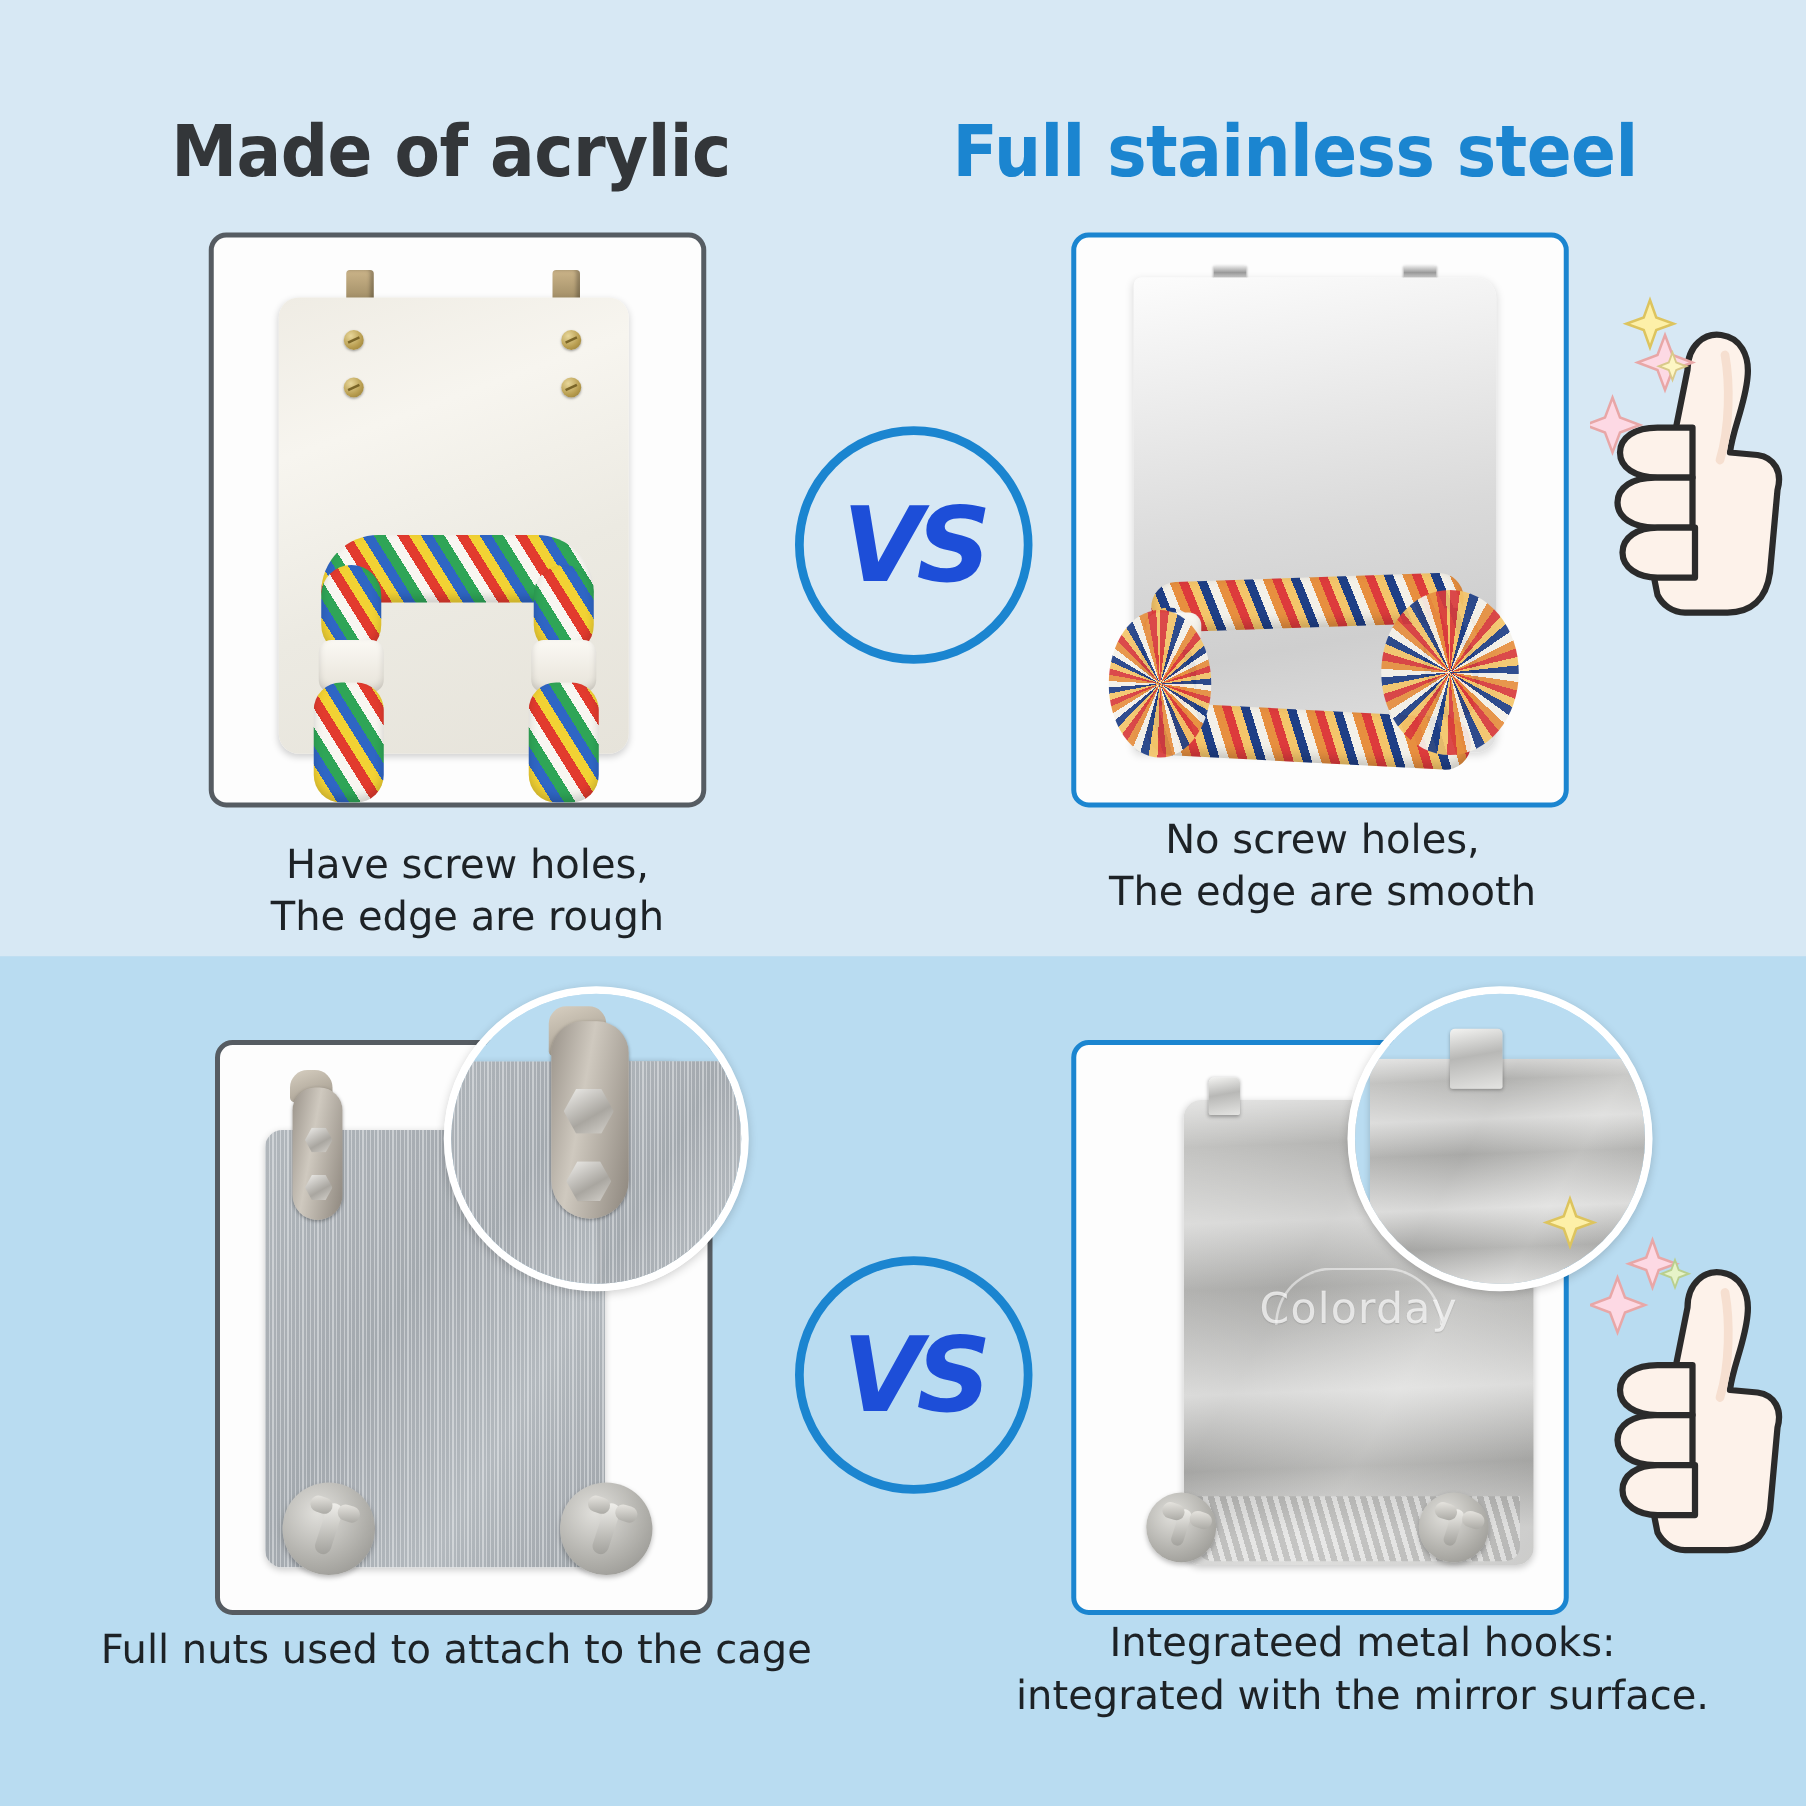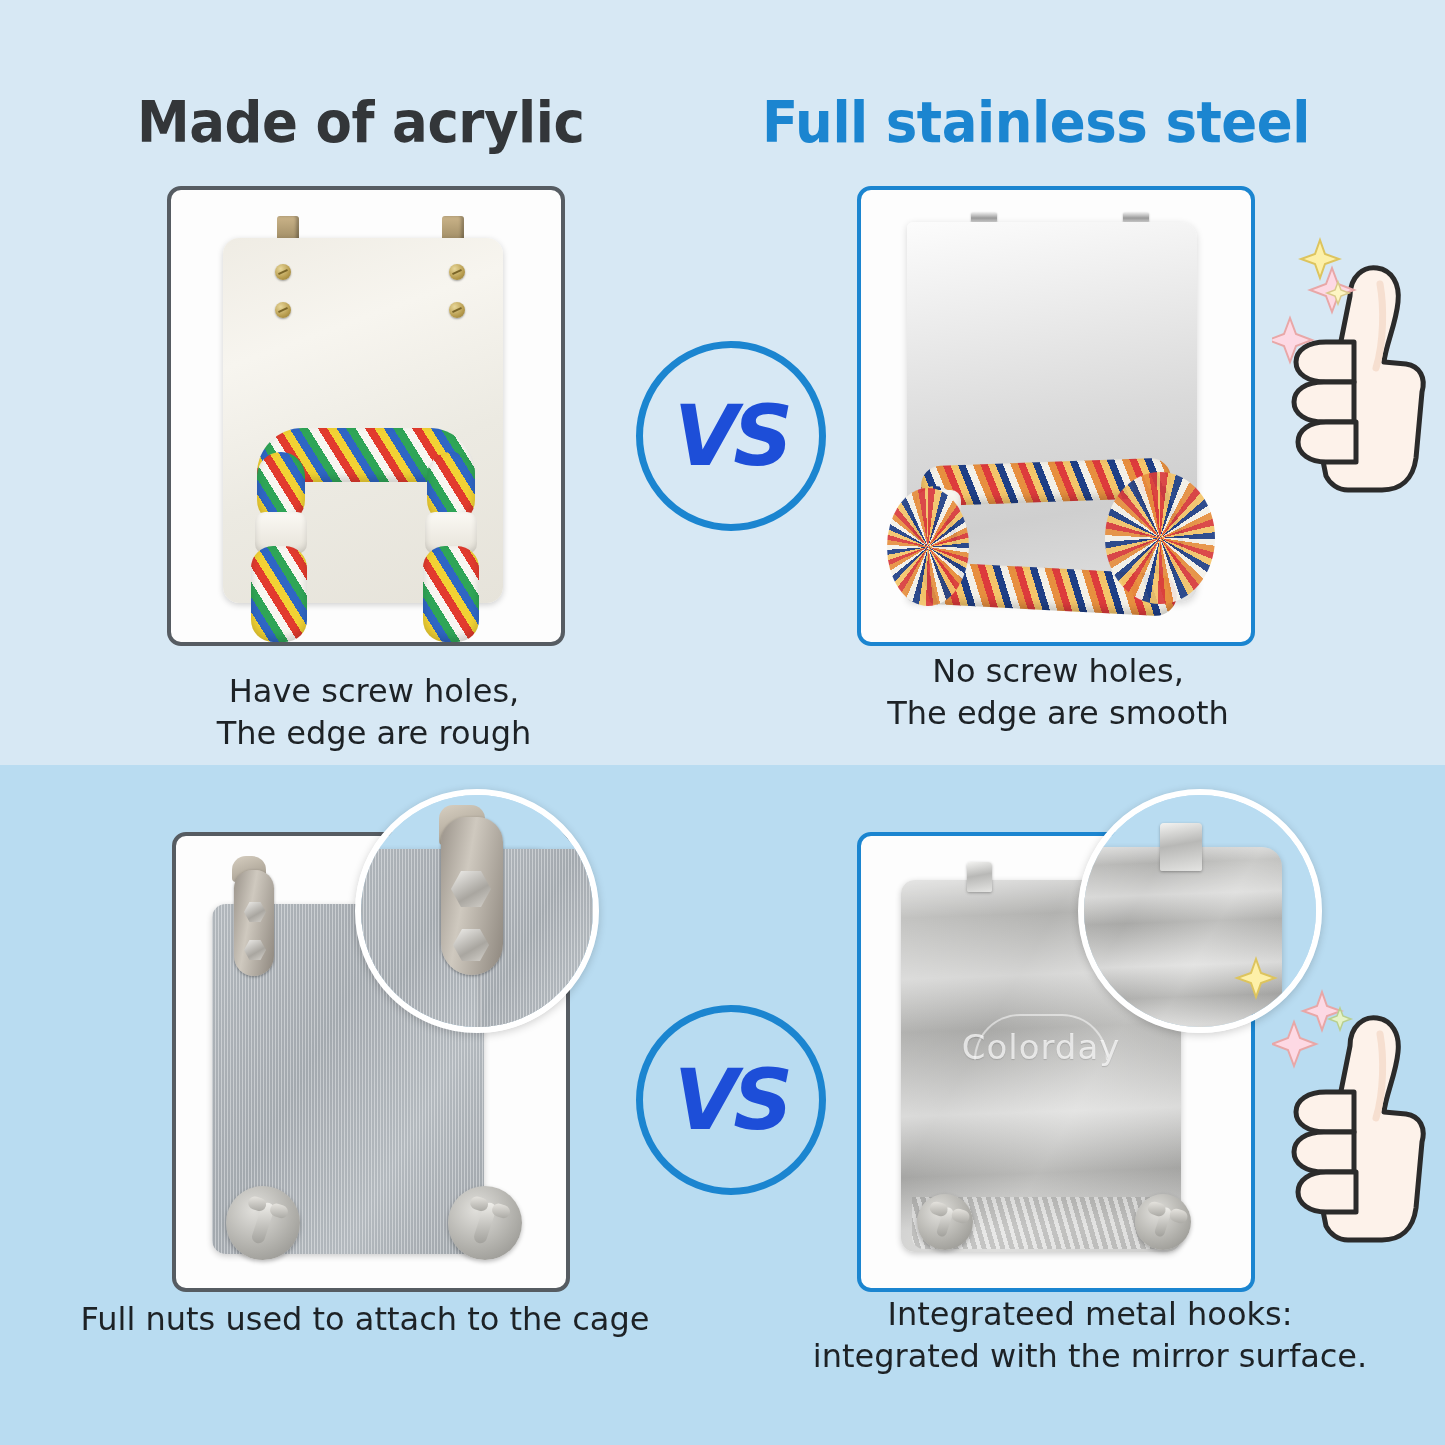--- a/index.html
+++ b/index.html
@@ -155,20 +155,21 @@
   .stainless{
     position:absolute;border-radius:14px;
     background:
       linear-gradient(178deg,
         rgba(255,255,255,.55) 0%,rgba(255,255,255,0) 10%,
         rgba(255,255,255,.45) 26%,rgba(0,0,0,.05) 40%,
         rgba(255,255,255,.5) 62%,rgba(0,0,0,.07) 78%,
         rgba(255,255,255,.4) 92%),
       linear-gradient(120deg,#c6c6c4 0%,#b2b2b0 35%,#c9c9c7 62%,#a9a9a7 100%);
     box-shadow:0 2px 6px rgba(0,0,0,.2);
+    margin-left:46px;
   }
   .ridges{
     position:absolute;left:4%;bottom:3px;width:92%;height:52px;
     background:repeating-linear-gradient(74deg,
       rgba(255,255,255,.45) 0 4px,rgba(120,120,118,.35) 4px 9px);
     border-radius:0 0 12px 12px;
     opacity:.7;
   }
   .brandmark{
     position:absolute;left:50%;top:45%;transform:translate(-50%,-50%);

